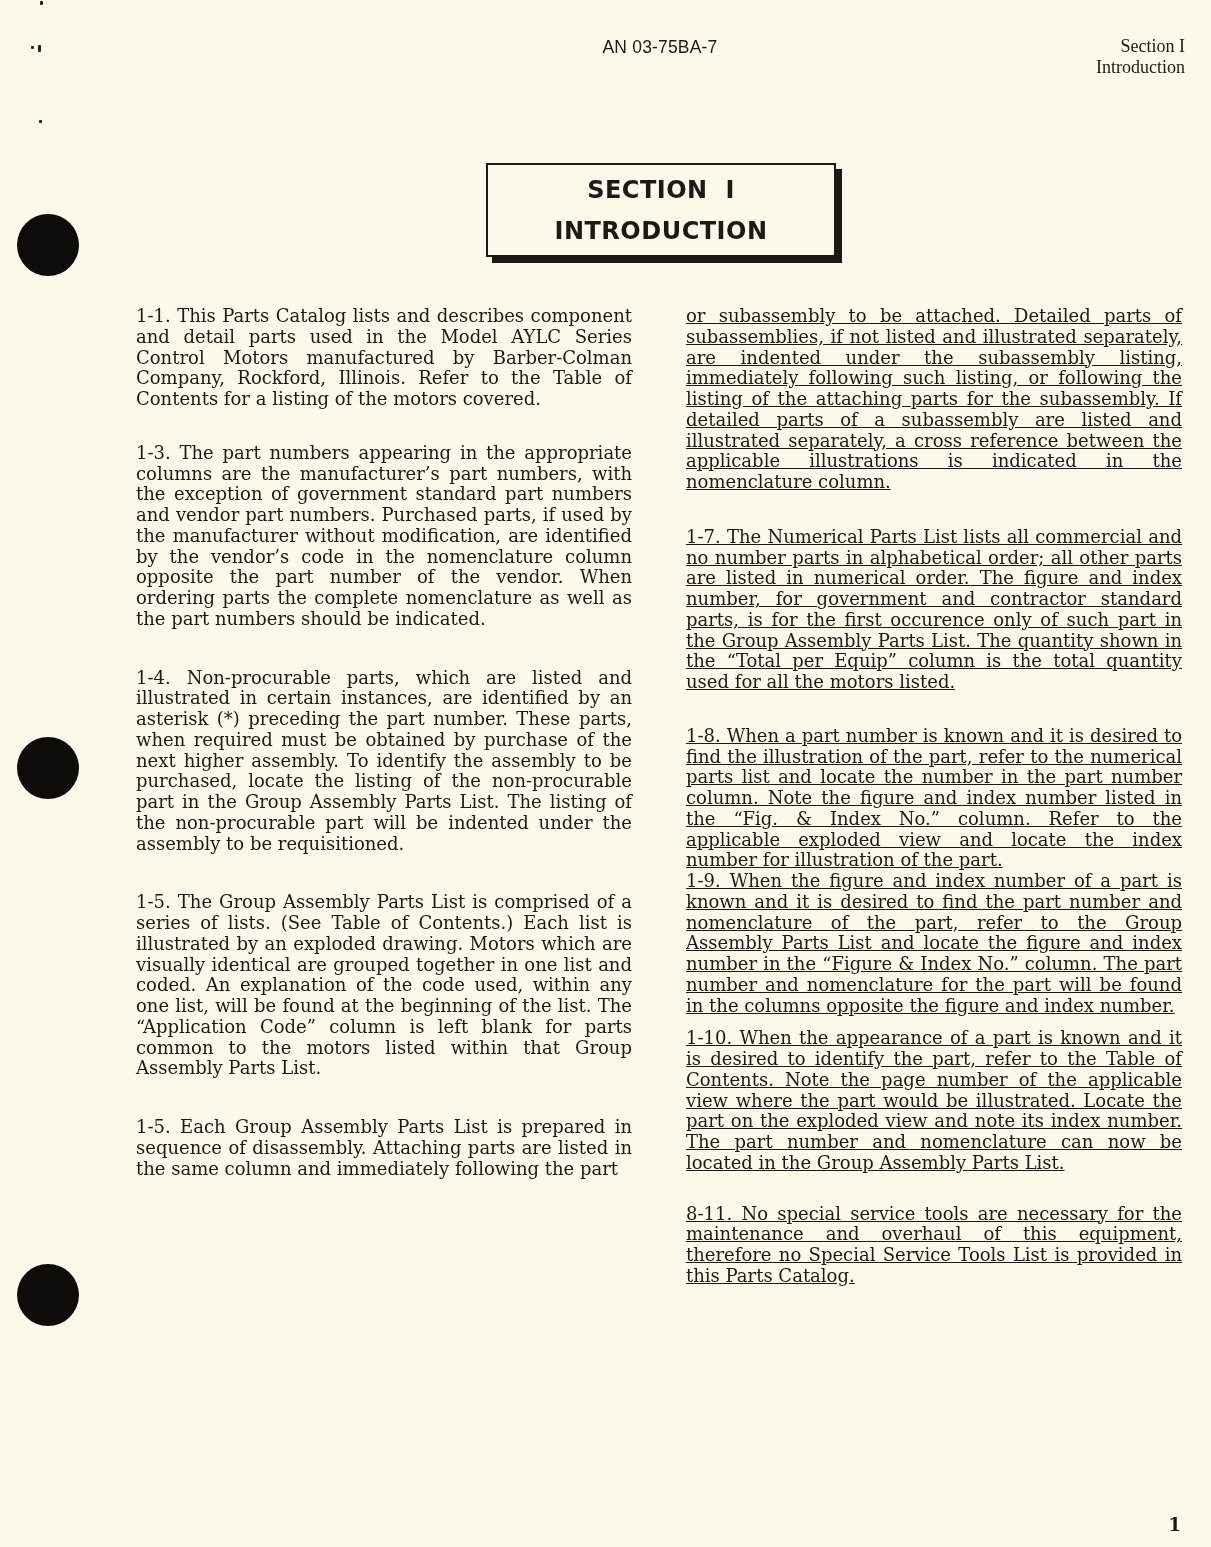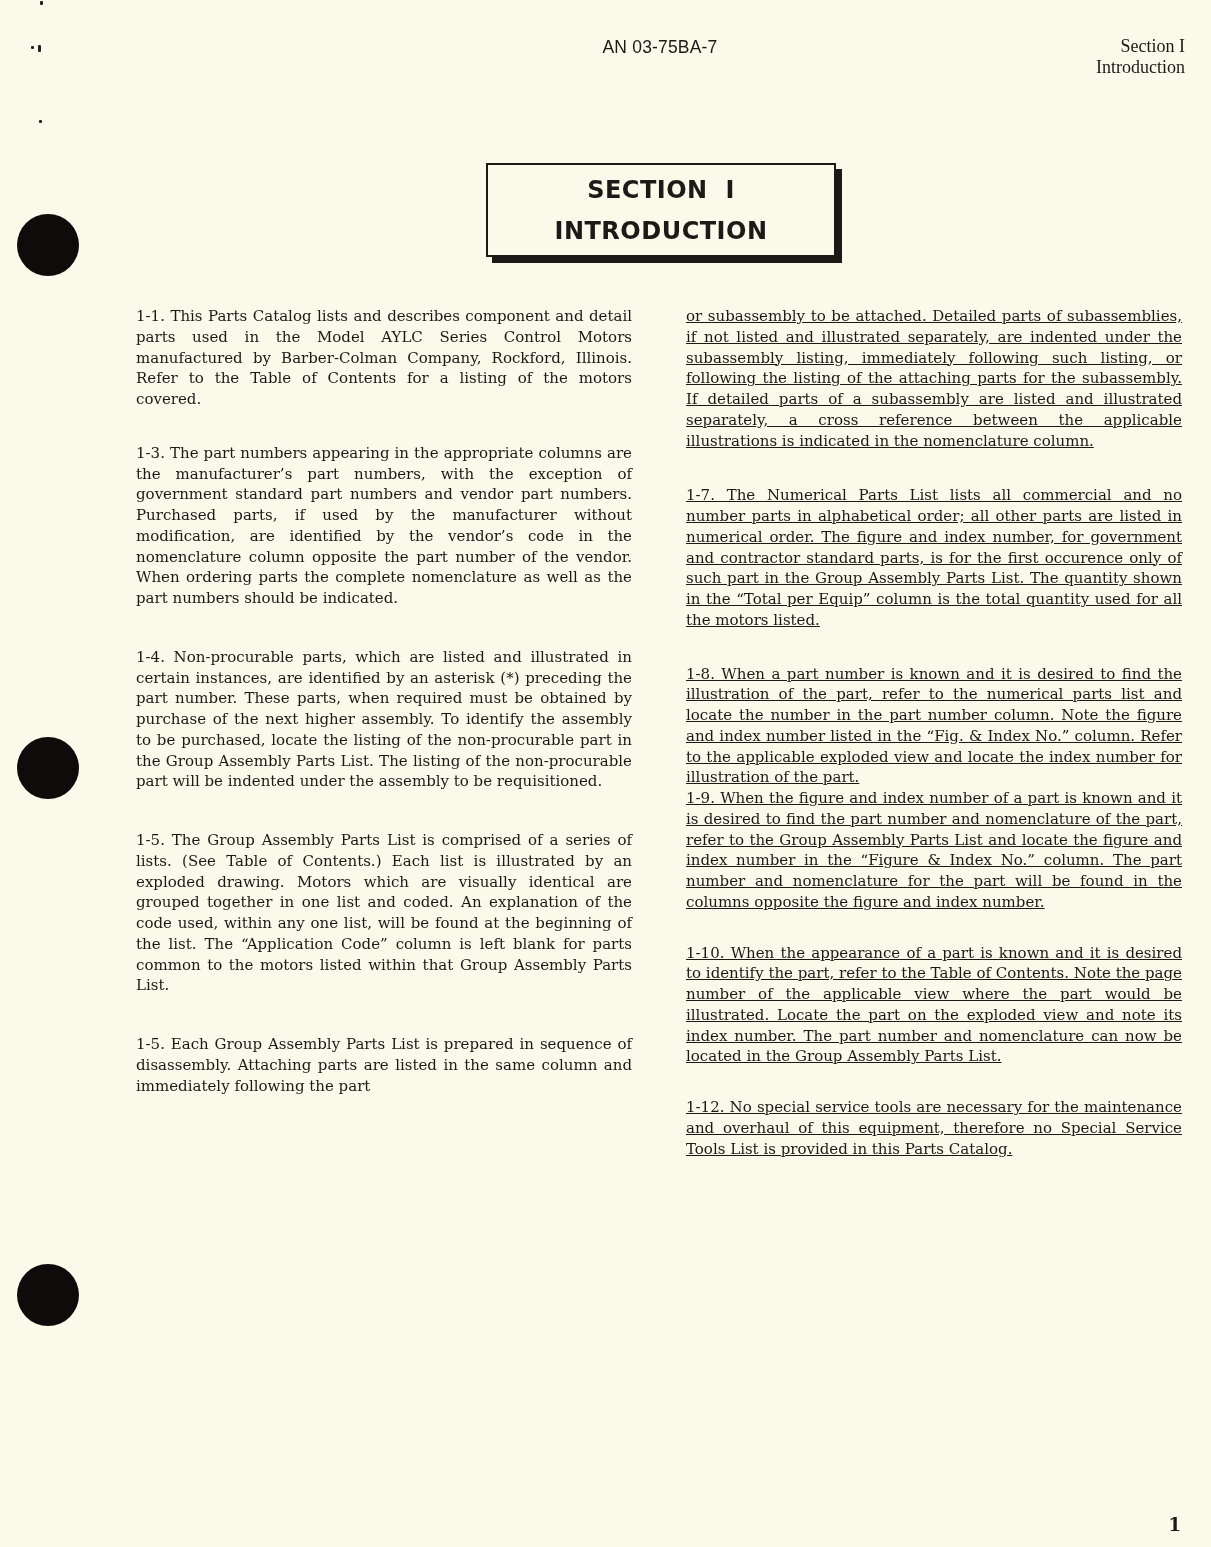--- a/index.html
+++ b/index.html
@@ -30,21 +30,21 @@
     position: absolute; left: 486px; top: 163px; width: 346px; height: 90px;
     border: 2px solid #1b1a16; background: #fbf9ea;
     box-shadow: 6px 6px 0 #1b1a16;
     text-align: center;
     font-family: "DejaVu Sans", sans-serif; font-weight: bold;
   }
   .title-box .l1 { font-size: 24px; margin-top: 11px; letter-spacing: 0.5px; }
   .title-box .l2 { font-size: 24px; margin-top: 13px; letter-spacing: 0.5px; }
   .col {
     position: absolute; width: 496px;
-    font-size: 15px; line-height: 20.75px;
+    font-size: 18px; line-height: 20.75px;
     text-align: justify; font-weight: 500;
   }
   .col p { margin: 0; }
   .page-num {
     position: absolute; right: 30px; top: 1514px; font-weight: bold; font-size: 18px;
   }
 </style>
 </head>
 <body>
 
@@ -73,17 +73,17 @@
   <p style="margin-top:38px;">1-4. Non-procurable parts, which are listed and illustrated in certain instances, are identified by an asterisk (*) preceding the part number. These parts, when required must be obtained by purchase of the next higher assembly. To identify the assembly to be purchased, locate the listing of the non-procurable part in the Group Assembly Parts List. The listing of the non-procurable part will be indented under the assembly to be requisitioned.</p>
   <p style="margin-top:38px;">1-5. The Group Assembly Parts List is comprised of a series of lists. (See Table of Contents.) Each list is illustrated by an exploded drawing. Motors which are visually identical are grouped together in one list and coded. An explanation of the code used, within any one list, will be found at the beginning of the list. The “Application Code” column is left blank for parts common to the motors listed within that Group Assembly Parts List.</p>
   <p style="margin-top:38px;">1-5. Each Group Assembly Parts List is prepared in sequence of disassembly. Attaching parts are listed in the same column and immediately following the part</p>
 </div>
 
 <div class="col" style="left:686px; top:306px;text-decoration:underline;">
   <p>or subassembly to be attached. Detailed parts of subassemblies, if not listed and illustrated separately, are indented under the subassembly listing, immediately following such listing, or following the listing of the attaching parts for the subassembly. If detailed parts of a subassembly are listed and illustrated separately, a cross reference between the applicable illustrations is indicated in the nomenclature column.</p>
   <p style="margin-top:34px;">1-7. The Numerical Parts List lists all commercial and no number parts in alphabetical order; all other parts are listed in numerical order. The figure and index number, for government and contractor standard parts, is for the first occurence only of such part in the Group Assembly Parts List. The quantity shown in the “Total per Equip” column is the total quantity used for all the motors listed.</p>
   <p style="margin-top:33px;">1-8. When a part number is known and it is desired to find the illustration of the part, refer to the numerical parts list and locate the number in the part number column. Note the figure and index number listed in the “Fig. &amp; Index No.” column. Refer to the applicable exploded view and locate the index number for illustration of the part.</p>
   <p style="">1-9. When the figure and index number of a part is known and it is desired to find the part number and nomenclature of the part, refer to the Group Assembly Parts List and locate the figure and index number in the “Figure &amp; Index No.” column. The part number and nomenclature for the part will be found in the columns opposite the figure and index number.</p>
-  <p style="margin-top:30px;">1-10. When the appearance of a part is known and it is desired to identify the part, refer to the Table of Contents. Note the page number of the applicable view where the part would be illustrated. Locate the part on the exploded view and note its index number. The part number and nomenclature can now be located in the Group Assembly Parts List.</p>
-  <p style="margin-top:30px;">1-12. No special service tools are necessary for the maintenance and overhaul of this equipment, therefore no Special Service Tools List is provided in this Parts Catalog.</p>
+  <p style="margin-top:12px;">1-10. When the appearance of a part is known and it is desired to identify the part, refer to the Table of Contents. Note the page number of the applicable view where the part would be illustrated. Locate the part on the exploded view and note its index number. The part number and nomenclature can now be located in the Group Assembly Parts List.</p>
+  <p style="margin-top:30px;">8-11. No special service tools are necessary for the maintenance and overhaul of this equipment, therefore no Special Service Tools List is provided in this Parts Catalog.</p>
 </div>
 
 <div class="page-num">1</div>
 
 </body></html>

